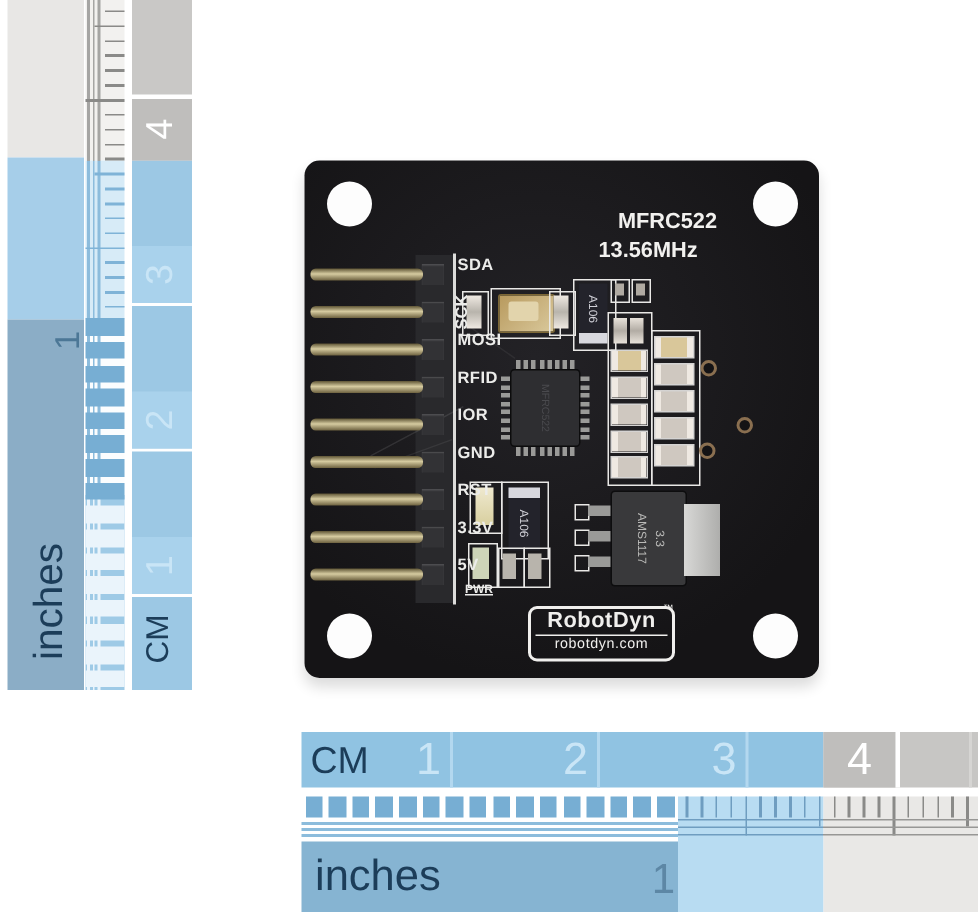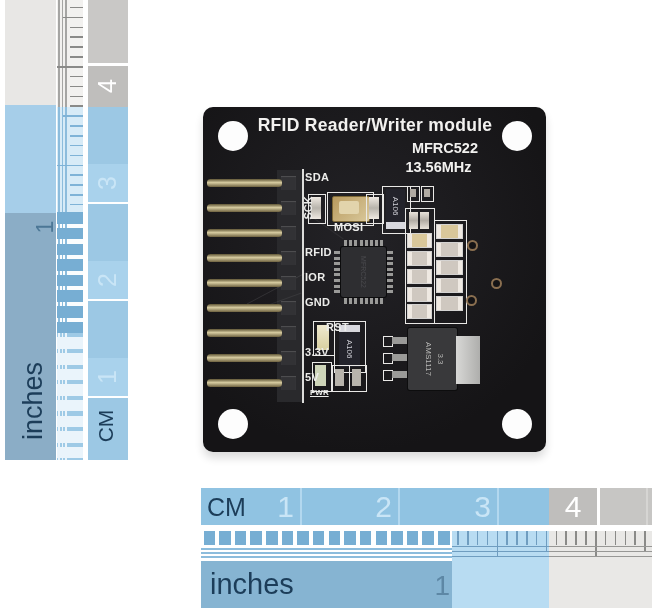--- a/index.html
+++ b/index.html
@@ -195,23 +195,22 @@
         <div style="position: absolute; left: 452px; top: 555.5px; width: 200px; height: 1.6px; background: linear-gradient(to right, rgb(111, 157, 192) 0px, rgb(111, 157, 192) 97px, rgb(151, 151, 149) 97px);"></div>
       </div>
   </div>
 
   <div class="abs board">
     <div class="hole" style="left:15px;top:14px;"></div>
     <div class="hole" style="left:299px;top:14px;"></div>
     <div class="hole" style="left:15px;top:302px;"></div>
     <div class="hole" style="left:299px;top:302px;"></div>
 
-    <div class="ctr boardtxt" style="left:172px;top:18px;font-size:17.5px;letter-spacing:.3px;">RFID Reader/Writer module</div>
     <div class="abs boardtxt" style="left:200px;top:33px;width:75px;text-align:right;font-size:14.5px;">MFRC522</div>
-    <div class="abs boardtxt" style="left:196px;top:52px;width:79px;text-align:center;font-size:14.5px;">13.56MHz</div>
+    <div class="abs boardtxt" style="left:196px;top:52px;width:79px;text-align:left;font-size:14.5px;">13.56MHz</div>
 
     <div class="abs header-strip"></div>
     <div class="abs silkline"></div>
 
     <div class="abs silk" style="left:124px;top:85px;width:45px;height:32px;"></div>
     <div class="abs" style="left:129px;top:89px;width:36px;height:24px;background:linear-gradient(135deg,#b89a5e,#d9c89b);border:1px solid #7d6836;border-radius:2px;"></div>
     <div class="abs" style="left:136px;top:94px;width:20px;height:13px;background:#e2d4ac;border-radius:2px;"></div>
     <div class="abs silk" style="left:105px;top:87px;width:16px;height:28px;"></div>
     <div class="abs" style="left:108px;top:90px;width:10px;height:22px;background:linear-gradient(#efe9e2,#b8b4ac,#efe9e2);"></div>
     <div class="abs silk" style="left:163px;top:87px;width:16px;height:28px;"></div>
@@ -260,20 +259,25 @@
     <div class="abs" style="left:149px;top:262px;width:9px;height:17px;background:#b8b4ac;"></div>
 
     <div class="abs" style="left:264px;top:133px;width:7px;height:7px;border-radius:50%;border:2px solid #8a6f50;background:#141315;"></div>
     <div class="abs" style="left:288px;top:171px;width:7px;height:7px;border-radius:50%;border:2px solid #8a6f50;background:#141315;"></div>
     <div class="abs" style="left:263px;top:188px;width:7px;height:7px;border-radius:50%;border:2px solid #8a6f50;background:#141315;"></div>
 
     <div class="abs" style="left:40px;top:180px;width:70px;height:1px;background:rgba(255,255,255,0.10);transform:rotate(-28deg);"></div>
     <div class="abs" style="left:45px;top:195px;width:55px;height:1px;background:rgba(255,255,255,0.07);transform:rotate(-20deg);"></div>
     <div class="abs" style="left:104px;top:120px;width:40px;height:1px;background:rgba(255,255,255,0.06);transform:rotate(35deg);"></div>
 
+    <div class="abs logo">
+      <div class="logo-name">RobotDyn</div>
+      <div class="logo-site">robotdyn.com</div>
+      <div class="logo-tm">™</div>
+    </div>
   <div id="passives">
         <div style="position: absolute; left: 204px; top: 79px; width: 11px; height: 14px; border: 1.5px solid rgb(233, 232, 230);"></div>
         <div style="position: absolute; left: 206.5px; top: 82px; width: 6px; height: 8px; background: rgb(176, 170, 162);"></div>
         <div style="position: absolute; left: 218px; top: 79px; width: 11px; height: 14px; border: 1.5px solid rgb(233, 232, 230);"></div>
         <div style="position: absolute; left: 220.5px; top: 82px; width: 6px; height: 8px; background: rgb(176, 170, 162);"></div>
         <div style="position: absolute; left: 206px; top: 105px; width: 9px; height: 17px; background: linear-gradient(rgb(232, 226, 218), rgb(178, 172, 164), rgb(232, 226, 218));"></div>
         <div style="position: absolute; left: 217px; top: 105px; width: 9px; height: 17px; background: linear-gradient(rgb(232, 226, 218), rgb(178, 172, 164), rgb(232, 226, 218));"></div>
         <div style="position: absolute; left: 205px; top: 127px; width: 23px; height: 13px; background: linear-gradient(90deg, rgb(239, 233, 226) 0px, rgb(239, 233, 226) 4px, rgb(217, 199, 154) 4px, rgb(217, 199, 154) 19px, rgb(239, 233, 226) 19px); box-shadow: rgba(233, 232, 230, 0.9) 0px 0px 0px 1px;"></div>
         <div style="position: absolute; left: 205px; top: 145px; width: 23px; height: 13px; background: linear-gradient(90deg, rgb(239, 233, 226) 0px, rgb(239, 233, 226) 4px, rgb(207, 200, 192) 4px, rgb(207, 200, 192) 19px, rgb(239, 233, 226) 19px); box-shadow: rgba(233, 232, 230, 0.9) 0px 0px 0px 1px;"></div>
         <div style="position: absolute; left: 205px; top: 163px; width: 23px; height: 13px; background: linear-gradient(90deg, rgb(239, 233, 226) 0px, rgb(239, 233, 226) 4px, rgb(207, 200, 192) 4px, rgb(207, 200, 192) 19px, rgb(239, 233, 226) 19px); box-shadow: rgba(233, 232, 230, 0.9) 0px 0px 0px 1px;"></div>
@@ -321,33 +325,33 @@
       </div>
       <div id="pinArea">
         <div style="position: absolute; left: 78px; top: 69px; width: 15px; height: 14px; background: rgb(50, 50, 53); box-shadow: rgba(255, 255, 255, 0.15) 0px 1px 1px inset;"></div>
         <div style="position: absolute; left: 4px; top: 72px; width: 75px; height: 7.5px; border-radius: 3.5px; background: linear-gradient(rgb(95, 85, 53), rgb(214, 203, 160) 45%, rgb(110, 98, 64));"></div>
         <div style="position: absolute; left: 102px; top: 64px; color: rgb(236, 236, 234); font-size: 11px; font-weight: bold; letter-spacing: 0.3px;">SDA</div>
         <div style="position: absolute; left: 78px; top: 94px; width: 15px; height: 14px; background: rgb(50, 50, 53); box-shadow: rgba(255, 255, 255, 0.15) 0px 1px 1px inset;"></div>
         <div style="position: absolute; left: 4px; top: 97px; width: 75px; height: 7.5px; border-radius: 3.5px; background: linear-gradient(rgb(95, 85, 53), rgb(214, 203, 160) 45%, rgb(110, 98, 64));"></div>
         <div style="position: absolute; left: 105px; top: 101px; color: rgb(236, 236, 234); font-size: 11px; font-weight: bold; white-space: nowrap; transform: translate(-50%, -50%) rotate(-90deg);">SCK</div>
         <div style="position: absolute; left: 78px; top: 119px; width: 15px; height: 14px; background: rgb(50, 50, 53); box-shadow: rgba(255, 255, 255, 0.15) 0px 1px 1px inset;"></div>
         <div style="position: absolute; left: 4px; top: 122px; width: 75px; height: 7.5px; border-radius: 3.5px; background: linear-gradient(rgb(95, 85, 53), rgb(214, 203, 160) 45%, rgb(110, 98, 64));"></div>
-        <div style="position: absolute; left: 102px; top: 114px; color: rgb(236, 236, 234); font-size: 11px; font-weight: bold; letter-spacing: 0.3px; margin-left: 29px;">MOSI</div>
+        <div style="position: absolute; left: 102px; top: 114px; color: rgb(236, 236, 234); font-size: 11px; font-weight: bold; letter-spacing: 0.3px;">MOSI</div>
         <div style="position: absolute; left: 78px; top: 144px; width: 15px; height: 14px; background: rgb(50, 50, 53); box-shadow: rgba(255, 255, 255, 0.15) 0px 1px 1px inset;"></div>
         <div style="position: absolute; left: 4px; top: 147px; width: 75px; height: 7.5px; border-radius: 3.5px; background: linear-gradient(rgb(95, 85, 53), rgb(214, 203, 160) 45%, rgb(110, 98, 64));"></div>
         <div style="position: absolute; left: 102px; top: 139px; color: rgb(236, 236, 234); font-size: 11px; font-weight: bold; letter-spacing: 0.3px;">RFID</div>
         <div style="position: absolute; left: 78px; top: 169px; width: 15px; height: 14px; background: rgb(50, 50, 53); box-shadow: rgba(255, 255, 255, 0.15) 0px 1px 1px inset;"></div>
         <div style="position: absolute; left: 4px; top: 172px; width: 75px; height: 7.5px; border-radius: 3.5px; background: linear-gradient(rgb(95, 85, 53), rgb(214, 203, 160) 45%, rgb(110, 98, 64));"></div>
         <div style="position: absolute; left: 102px; top: 164px; color: rgb(236, 236, 234); font-size: 11px; font-weight: bold; letter-spacing: 0.3px;">IOR</div>
         <div style="position: absolute; left: 78px; top: 194px; width: 15px; height: 14px; background: rgb(50, 50, 53); box-shadow: rgba(255, 255, 255, 0.15) 0px 1px 1px inset;"></div>
         <div style="position: absolute; left: 4px; top: 197px; width: 75px; height: 7.5px; border-radius: 3.5px; background: linear-gradient(rgb(95, 85, 53), rgb(214, 203, 160) 45%, rgb(110, 98, 64));"></div>
         <div style="position: absolute; left: 102px; top: 189px; color: rgb(236, 236, 234); font-size: 11px; font-weight: bold; letter-spacing: 0.3px;">GND</div>
         <div style="position: absolute; left: 78px; top: 219px; width: 15px; height: 14px; background: rgb(50, 50, 53); box-shadow: rgba(255, 255, 255, 0.15) 0px 1px 1px inset;"></div>
         <div style="position: absolute; left: 4px; top: 222px; width: 75px; height: 7.5px; border-radius: 3.5px; background: linear-gradient(rgb(95, 85, 53), rgb(214, 203, 160) 45%, rgb(110, 98, 64));"></div>
-        <div style="position: absolute; left: 102px; top: 214px; color: rgb(236, 236, 234); font-size: 11px; font-weight: bold; letter-spacing: 0.3px; margin-left: 21px;">RST</div>
+        <div style="position: absolute; left: 102px; top: 214px; color: rgb(236, 236, 234); font-size: 11px; font-weight: bold; letter-spacing: 0.3px;">RST</div>
         <div style="position: absolute; left: 78px; top: 244px; width: 15px; height: 14px; background: rgb(50, 50, 53); box-shadow: rgba(255, 255, 255, 0.15) 0px 1px 1px inset;"></div>
         <div style="position: absolute; left: 4px; top: 247px; width: 75px; height: 7.5px; border-radius: 3.5px; background: linear-gradient(rgb(95, 85, 53), rgb(214, 203, 160) 45%, rgb(110, 98, 64));"></div>
         <div style="position: absolute; left: 102px; top: 239px; color: rgb(236, 236, 234); font-size: 11px; font-weight: bold; letter-spacing: 0.3px;">3.3V</div>
         <div style="position: absolute; left: 78px; top: 269px; width: 15px; height: 14px; background: rgb(50, 50, 53); box-shadow: rgba(255, 255, 255, 0.15) 0px 1px 1px inset;"></div>
         <div style="position: absolute; left: 4px; top: 272px; width: 75px; height: 7.5px; border-radius: 3.5px; background: linear-gradient(rgb(95, 85, 53), rgb(214, 203, 160) 45%, rgb(110, 98, 64));"></div>
         <div style="position: absolute; left: 102px; top: 264px; color: rgb(236, 236, 234); font-size: 11px; font-weight: bold; letter-spacing: 0.3px;">5V</div>
       </div>
     </div>
 
 </div>

